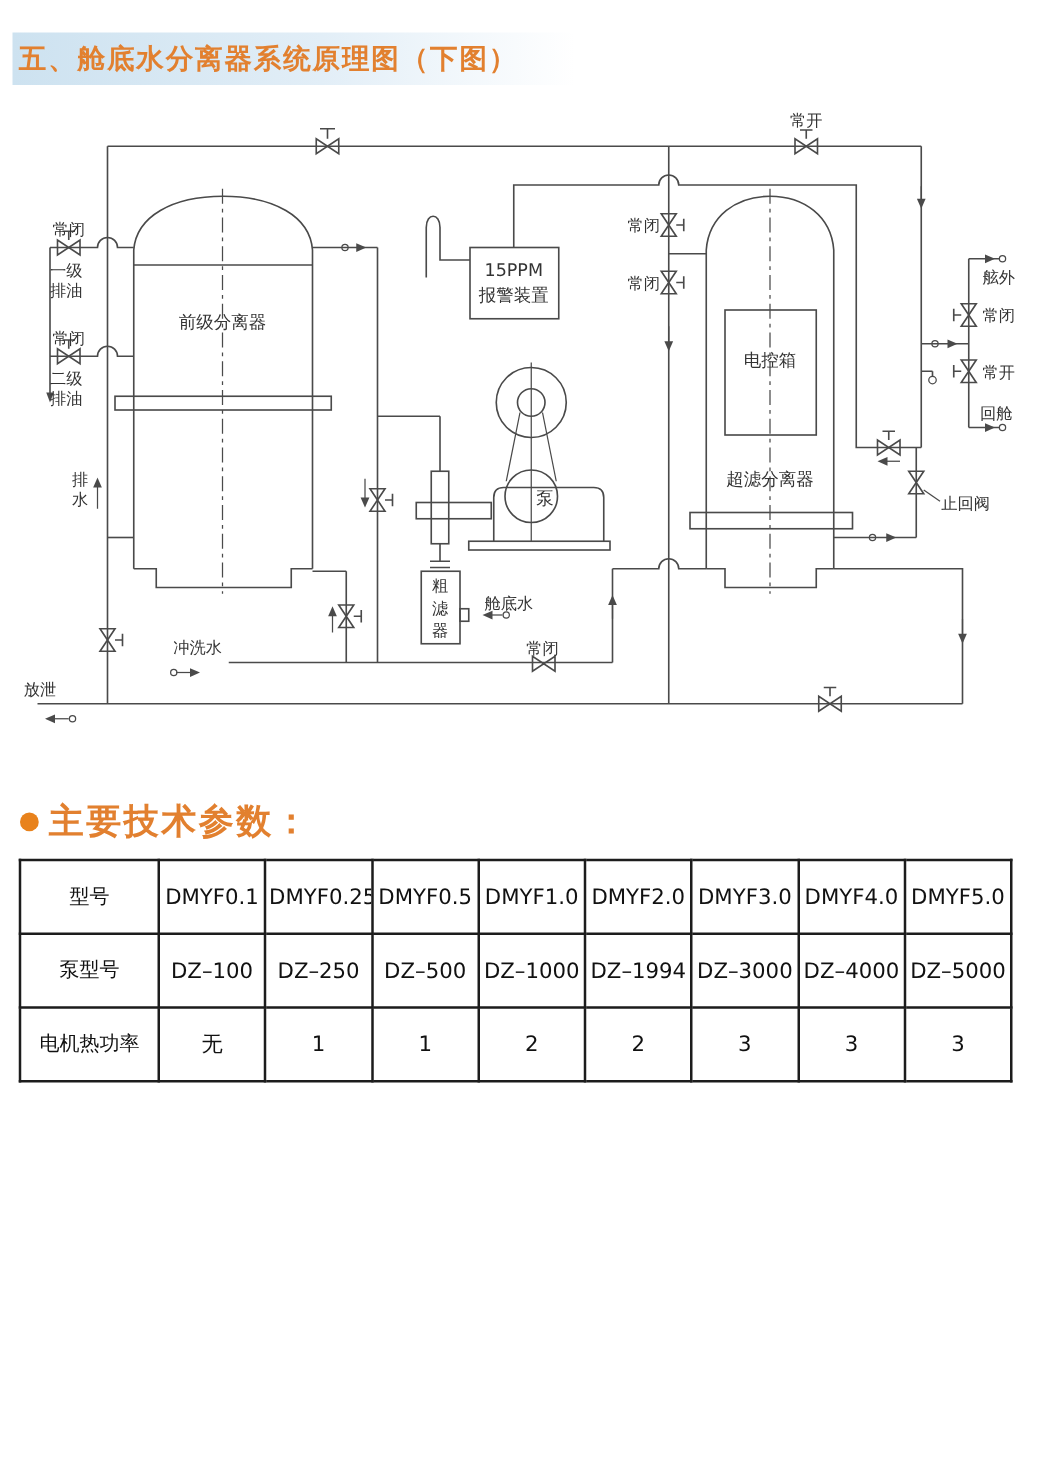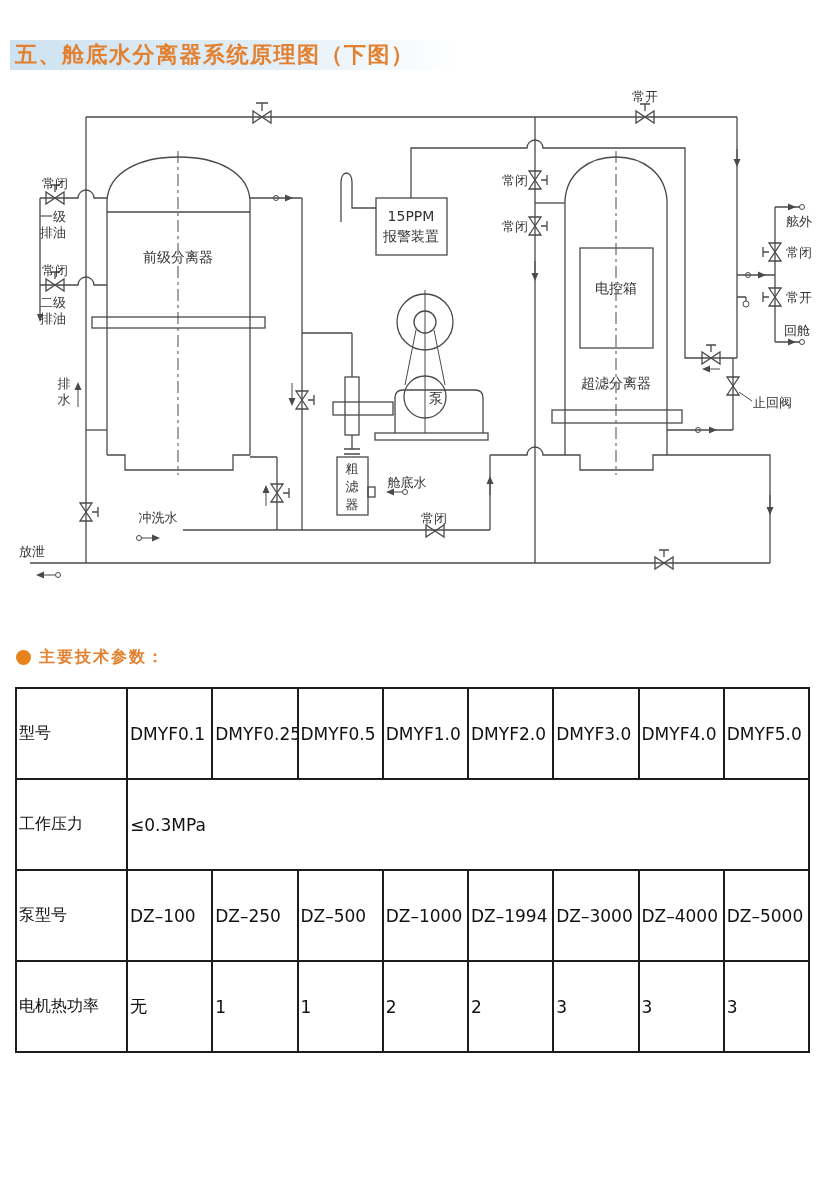--- a/index.html
+++ b/index.html
@@ -1,37 +1,37 @@
 <!DOCTYPE html>
 <html><head>
 <meta charset="utf-8">
 <style>
   html,body{margin:0;padding:0}
   body{width:830px;height:1185px;background:#fff;position:relative;
        font-family:"DejaVu Sans","Liberation Sans",sans-serif;color:#222}
-  .title-bar{position:absolute;left:10px;top:40px;width:450px;height:30px;
-       display:flex;align-items:flex-end;
+  .title-bar{position:absolute;left:10px;top:26px;width:450px;height:42px;
+       display:flex;align-items:center;
        background:linear-gradient(90deg,#cde2f0 0%,#e2eef7 55%,rgba(255,255,255,0) 100%)}
   .title-text{font-size:22px;font-weight:bold;color:#e2802f;letter-spacing:1.5px;
        padding-left:5px;white-space:nowrap}
   .schematic{position:absolute;left:0;top:85px}
   .pline{stroke:#4a4a4a;stroke-width:1.3;fill:none}
   .pline-thin{stroke:#4a4a4a;stroke-width:1;fill:none}
   .dash{stroke:#4a4a4a;stroke-width:1;fill:none;stroke-dasharray:12 4 3 4}
   .ahead{fill:#4a4a4a;stroke:none}
   .acirc{stroke:#4a4a4a;stroke-width:1;fill:none}
   .dlabel{font-size:13px;fill:#333}
   .dlabel-lg{font-size:14px;fill:#333}
   .params{position:absolute;left:16px;top:641px;height:32px;display:flex;align-items:center;gap:8px}
   .bullet{width:15px;height:15px;border-radius:50%;background:#e8821c}
-  .params-text{font-size:16px;font-weight:bold;color:#e2802f;letter-spacing:2px}
+  .params-text{font-size:28px;font-weight:bold;color:#e2802f;letter-spacing:2px}
   table.specs{position:absolute;left:15px;top:687px;width:795px;border-collapse:collapse;
        table-layout:fixed;font-size:17px;color:#111}
-  table.specs td{border:2px solid #1c1c1c;text-align:left;vertical-align:middle;
-       height:57px;padding:16px 2px;overflow:hidden}
+  table.specs td{border:2px solid #1c1c1c;text-align:center;vertical-align:middle;
+       height:57px;padding:0 2px;overflow:hidden}
   table.specs td.rl{font-size:16px}
   col.c0{width:111px}
 </style>
 </head>
 <body>
 
 <div class="title-bar">
   <span class="title-text">五、舱底水分离器系统原理图（下图）</span>
 </div>
 
@@ -266,24 +266,20 @@
     <td>DMYF0.1</td>
     <td>DMYF0.25</td>
     <td>DMYF0.5</td>
     <td>DMYF1.0</td>
     <td>DMYF2.0</td>
     <td>DMYF3.0</td>
     <td>DMYF4.0</td>
     <td>DMYF5.0</td>
   </tr>
   <tr>
-    <td class="rl">工作压力</td>
-    <td colspan="8">≤0.3MPa</td>
-  </tr>
-  <tr>
     <td class="rl">泵型号</td>
     <td>DZ–100</td>
     <td>DZ–250</td>
     <td>DZ–500</td>
     <td>DZ–1000</td>
     <td>DZ–1994</td>
     <td>DZ–3000</td>
     <td>DZ–4000</td>
     <td>DZ–5000</td>
   </tr>

